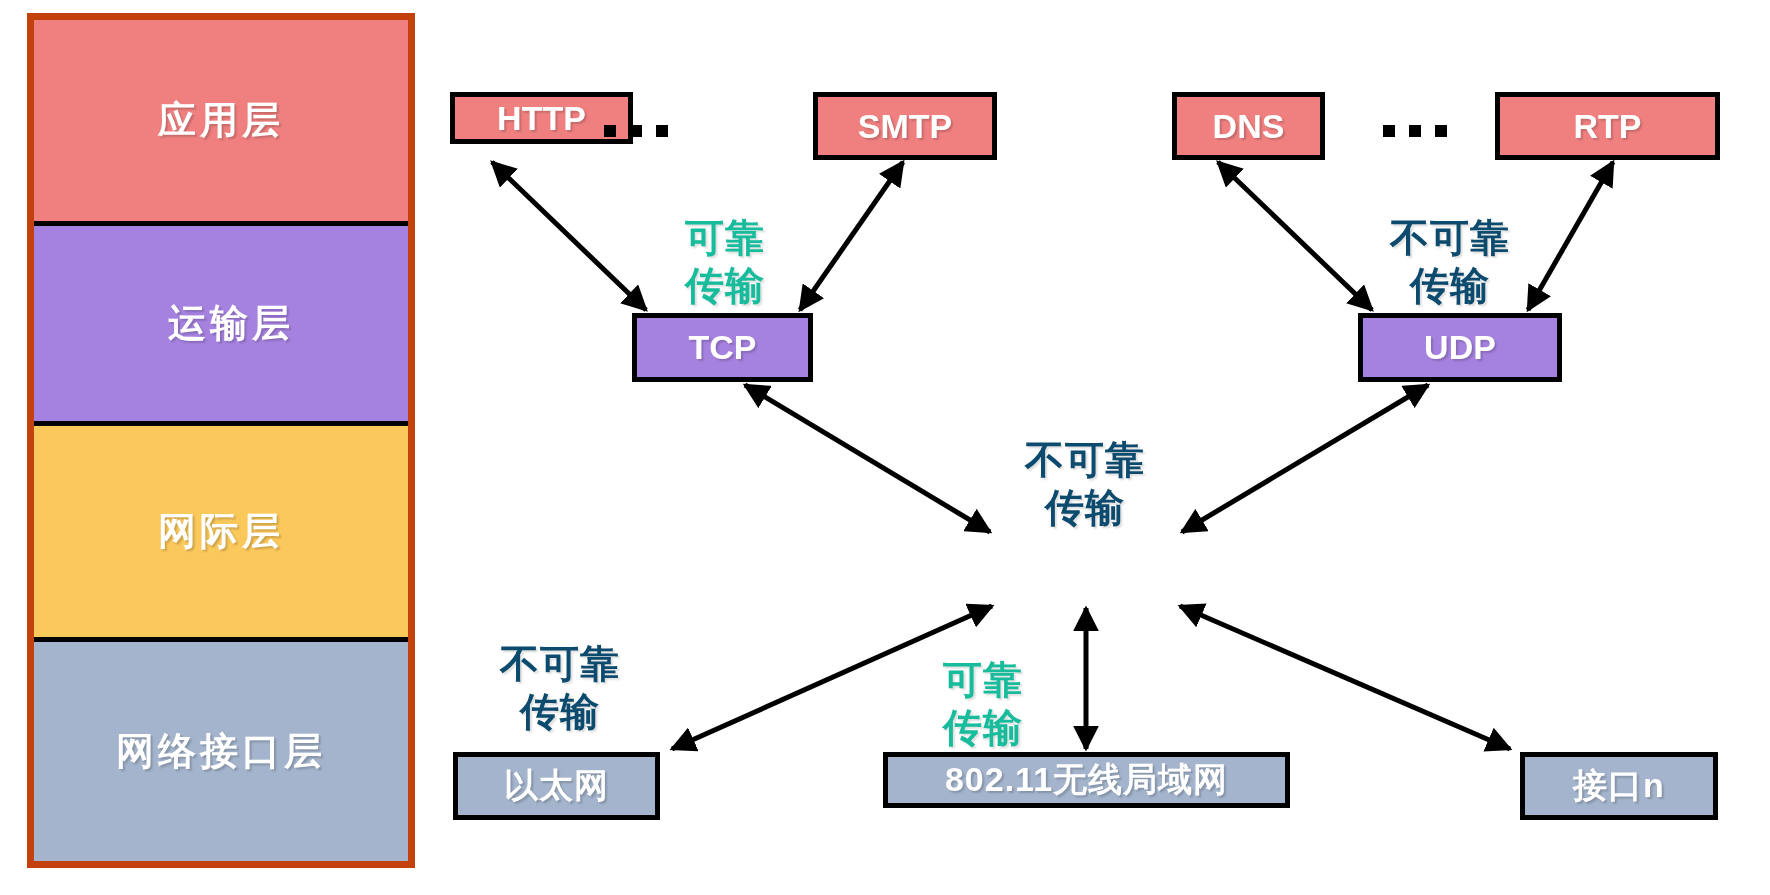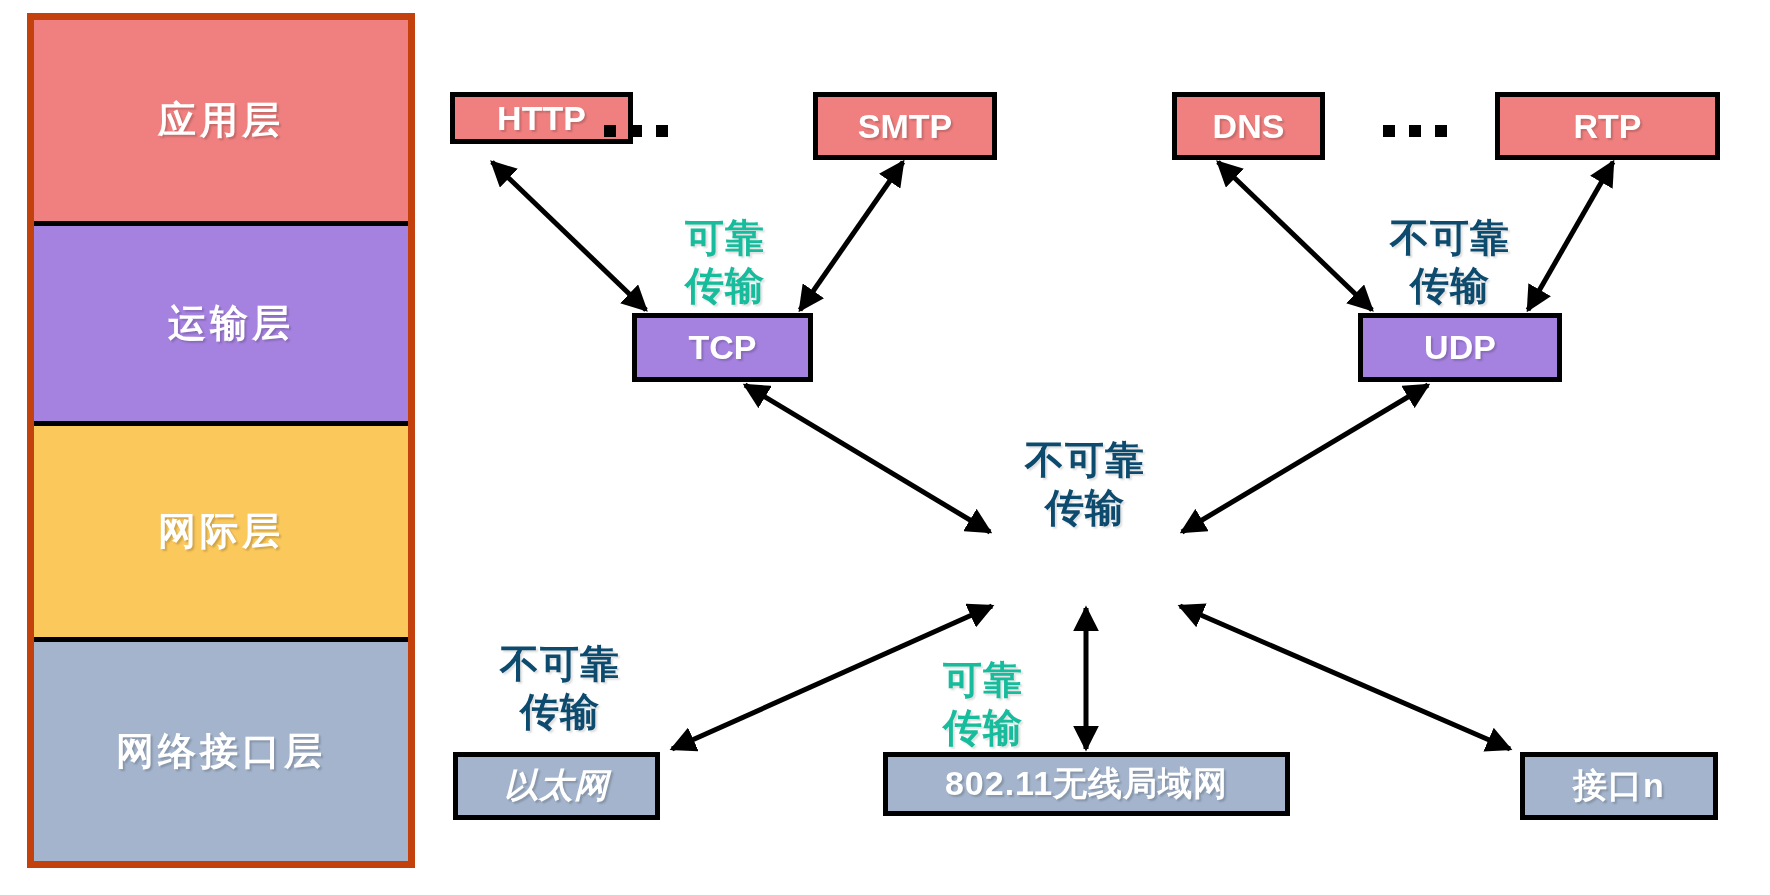--- a/index.html
+++ b/index.html
@@ -182,25 +182,25 @@
 
   <div class="node trans" style="left:632px; top:313px; width:181px; height:69px;">
     <span>TCP</span>
   </div>
 
   <div class="node trans" style="left:1358px; top:313px; width:204px; height:69px;">
     <span>UDP</span>
   </div>
 
 
-  <div class="node link" style="left:453px; top:752px; width:207px; height:68px;font-style:italic;">
+  <div class="node link" style="left:453px; top:752px; width:207px; height:68px;">
     <span>以太网</span>
   </div>
 
-  <div class="node link" style="left:883px; top:752px; width:407px; height:64px;">
+  <div class="node link" style="left:883px; top:752px; width:407px; height:56px;">
     <span>802.11无线局域网</span>
   </div>
 
   <div class="node link" style="left:1520px; top:752px; width:198px; height:68px;">
     <span>接口n</span>
   </div>
 
   <div class="edge-label reliable" style="left:660px; top:178px; width:130px;">可靠
 传输</div>
 

